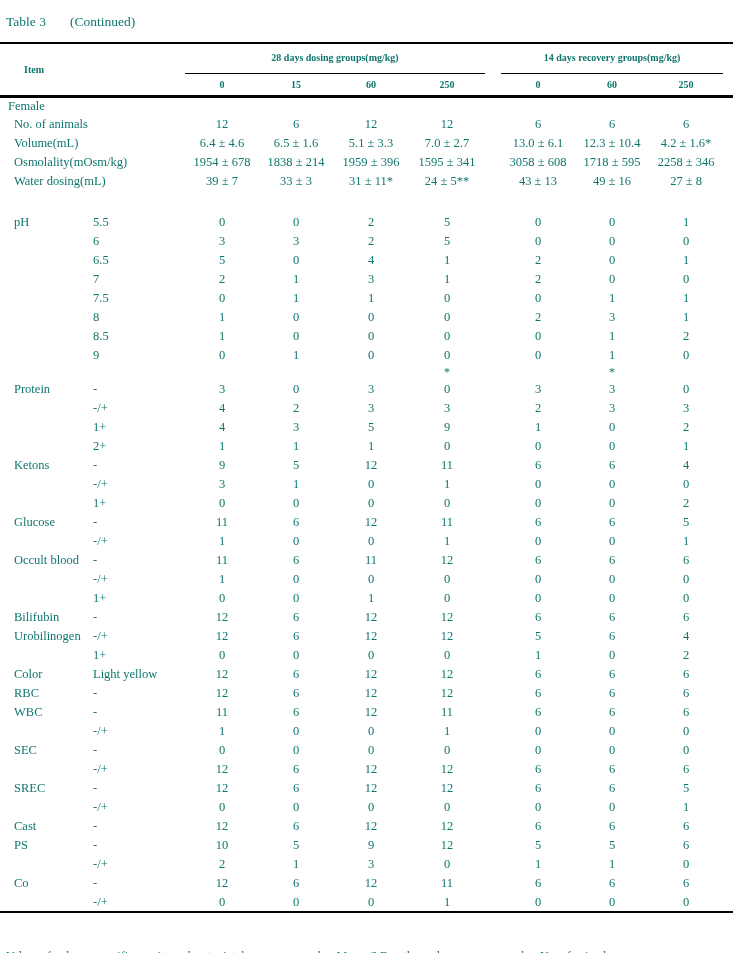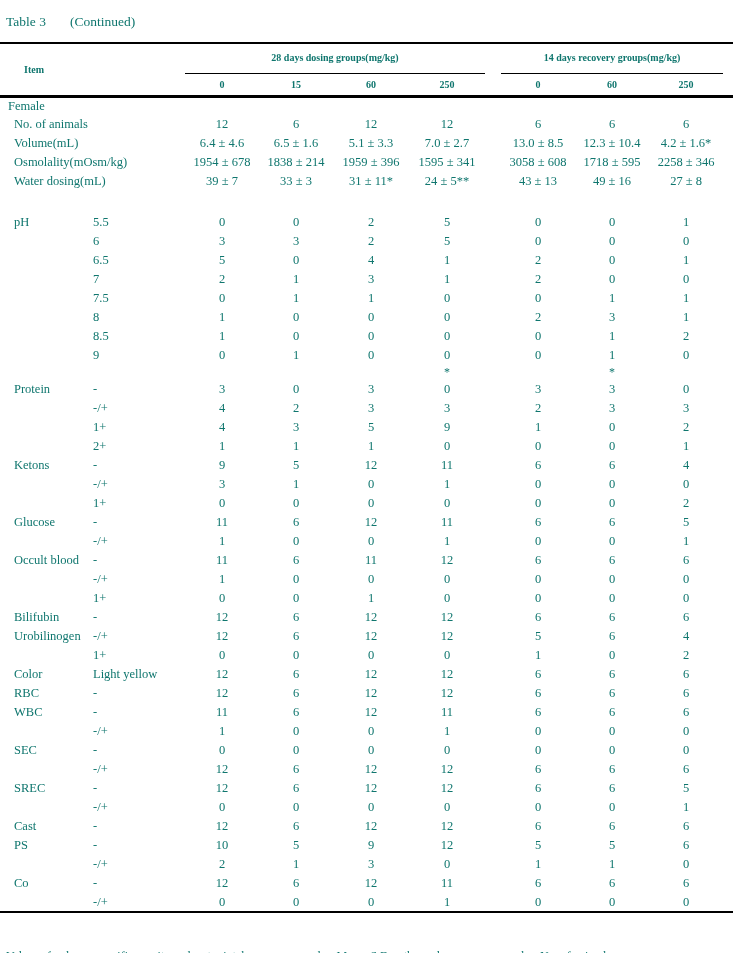--- a/index.html
+++ b/index.html
@@ -131,21 +131,21 @@
           <td class="val">6</td>
           <td class="filler-cell"></td>
         </tr>
         <tr>
           <td class="item-label" colspan="2">Volume(mL)</td>
           <td class="val">6.4 ± 4.6</td>
           <td class="val">6.5 ± 1.6</td>
           <td class="val">5.1 ± 3.3</td>
           <td class="val">7.0 ± 2.7</td>
           <td class="spacer-cell"></td>
-          <td class="val">13.0 ± 8.5</td>
+          <td class="val">13.0 ± 6.1</td>
           <td class="val">12.3 ± 10.4</td>
           <td class="val">4.2 ± 1.6*</td>
           <td class="filler-cell"></td>
         </tr>
         <tr>
           <td class="item-label" colspan="2">Osmolality(mOsm/kg)</td>
           <td class="val">1954 ± 678</td>
           <td class="val">1838 ± 214</td>
           <td class="val">1959 ± 396</td>
           <td class="val">1595 ± 341</td>

